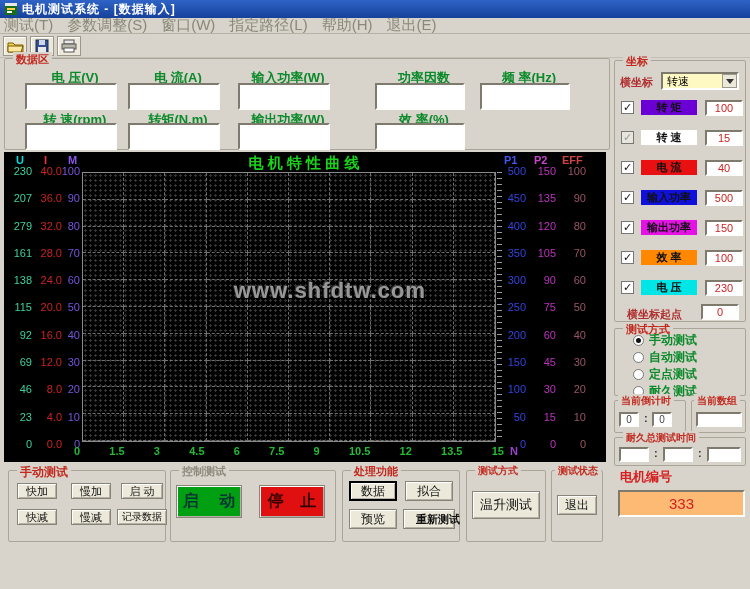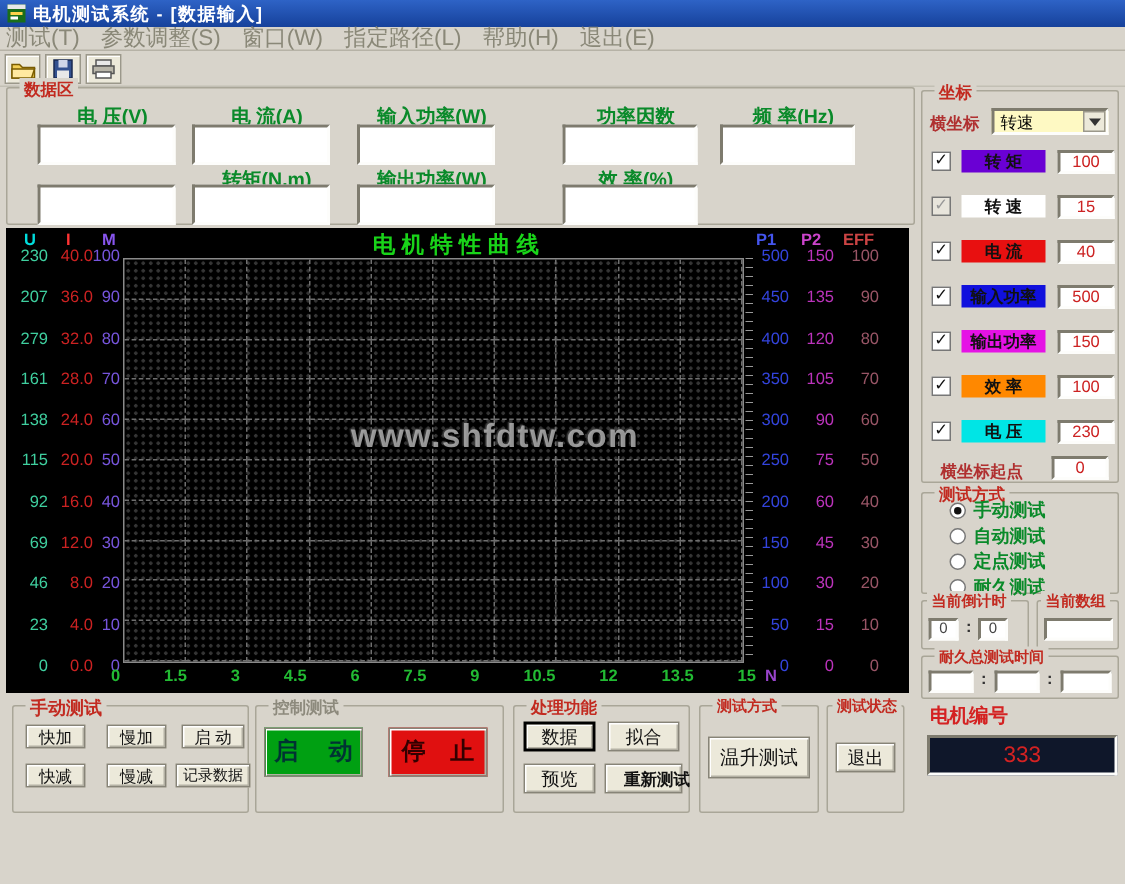--- a/index.html
+++ b/index.html
@@ -86,21 +86,21 @@
   
   .btn{position:absolute;background:var(--btn);border:1px solid #878478;
     box-shadow:inset 1px 1px 0 #fff,inset -1px -1px 0 #b4b1a4;
     font-size:11px;color:#111;display:flex;align-items:center;justify-content:center;
     font-family:"Liberation Sans",sans-serif;cursor:default;white-space:nowrap;}
   .btn.default{border:2px solid #000;}
   .btn.bold{font-weight:bold;}
   .bigstart{background:#00a012;font-weight:bold;font-size:16px;letter-spacing:8px;color:#033;}
   .bigstop{background:#e01010;font-weight:bold;font-size:16px;letter-spacing:6px;color:#300;}
 
-  .mno-box{position:absolute;left:618px;top:490px;width:127px;height:27px;background:#0f172a;
+  .mno-box{position:absolute;left:618px;top:490px;width:127px;height:27px;background:#fdba74;
     border:2px solid;border-color:#7e7b6e #fdfdfb #fdfdfb #7e7b6e;
     color:#d42222;font-size:15px;text-align:center;line-height:23px;}
 </style>
 </head>
 <body>
 
 <div class="titlebar">
   <svg width="14" height="14">
     <rect x="1" y="1" width="12" height="12" fill="#1a6e1a"></rect>
     <rect x="1" y="1" width="12" height="3" fill="#e8e8e8"></rect>
@@ -147,20 +147,21 @@
   <div class="flabel" style="left:20px;top:10px;width:100px;">电 压(V)</div>
   <div class="flabel" style="left:123px;top:10px;width:100px;">电 流(A)</div>
   <div class="flabel" style="left:233px;top:10px;width:100px;">输入功率(W)</div>
   <div class="flabel" style="left:370px;top:10px;width:98px;">功率因数</div>
   <div class="flabel" style="left:475px;top:10px;width:98px;">频 率(Hz)</div>
   <div class="fbox" style="left:20px;top:24px;width:92px;"></div>
   <div class="fbox" style="left:123px;top:24px;width:92px;"></div>
   <div class="fbox" style="left:233px;top:24px;width:92px;"></div>
   <div class="fbox" style="left:370px;top:24px;width:90px;"></div>
   <div class="fbox" style="left:475px;top:24px;width:90px;"></div>
+  <div class="flabel" style="left:20px;top:52px;width:100px;">转 速(rpm)</div>
   <div class="flabel" style="left:233px;top:52px;width:100px;">输出功率(W)</div>
   <div class="flabel" style="left:123px;top:52px;width:100px;">转矩(N.m)</div>
   <div class="flabel" style="left:370px;top:52px;width:98px;">效 率(%)</div>
   <div class="fbox" style="left:20px;top:64px;width:92px;"></div>
   <div class="fbox" style="left:123px;top:64px;width:92px;"></div>
   <div class="fbox" style="left:233px;top:64px;width:92px;"></div>
   <div class="fbox" style="left:370px;top:64px;width:90px;"></div>
 </div>
 
 <div class="chart">

